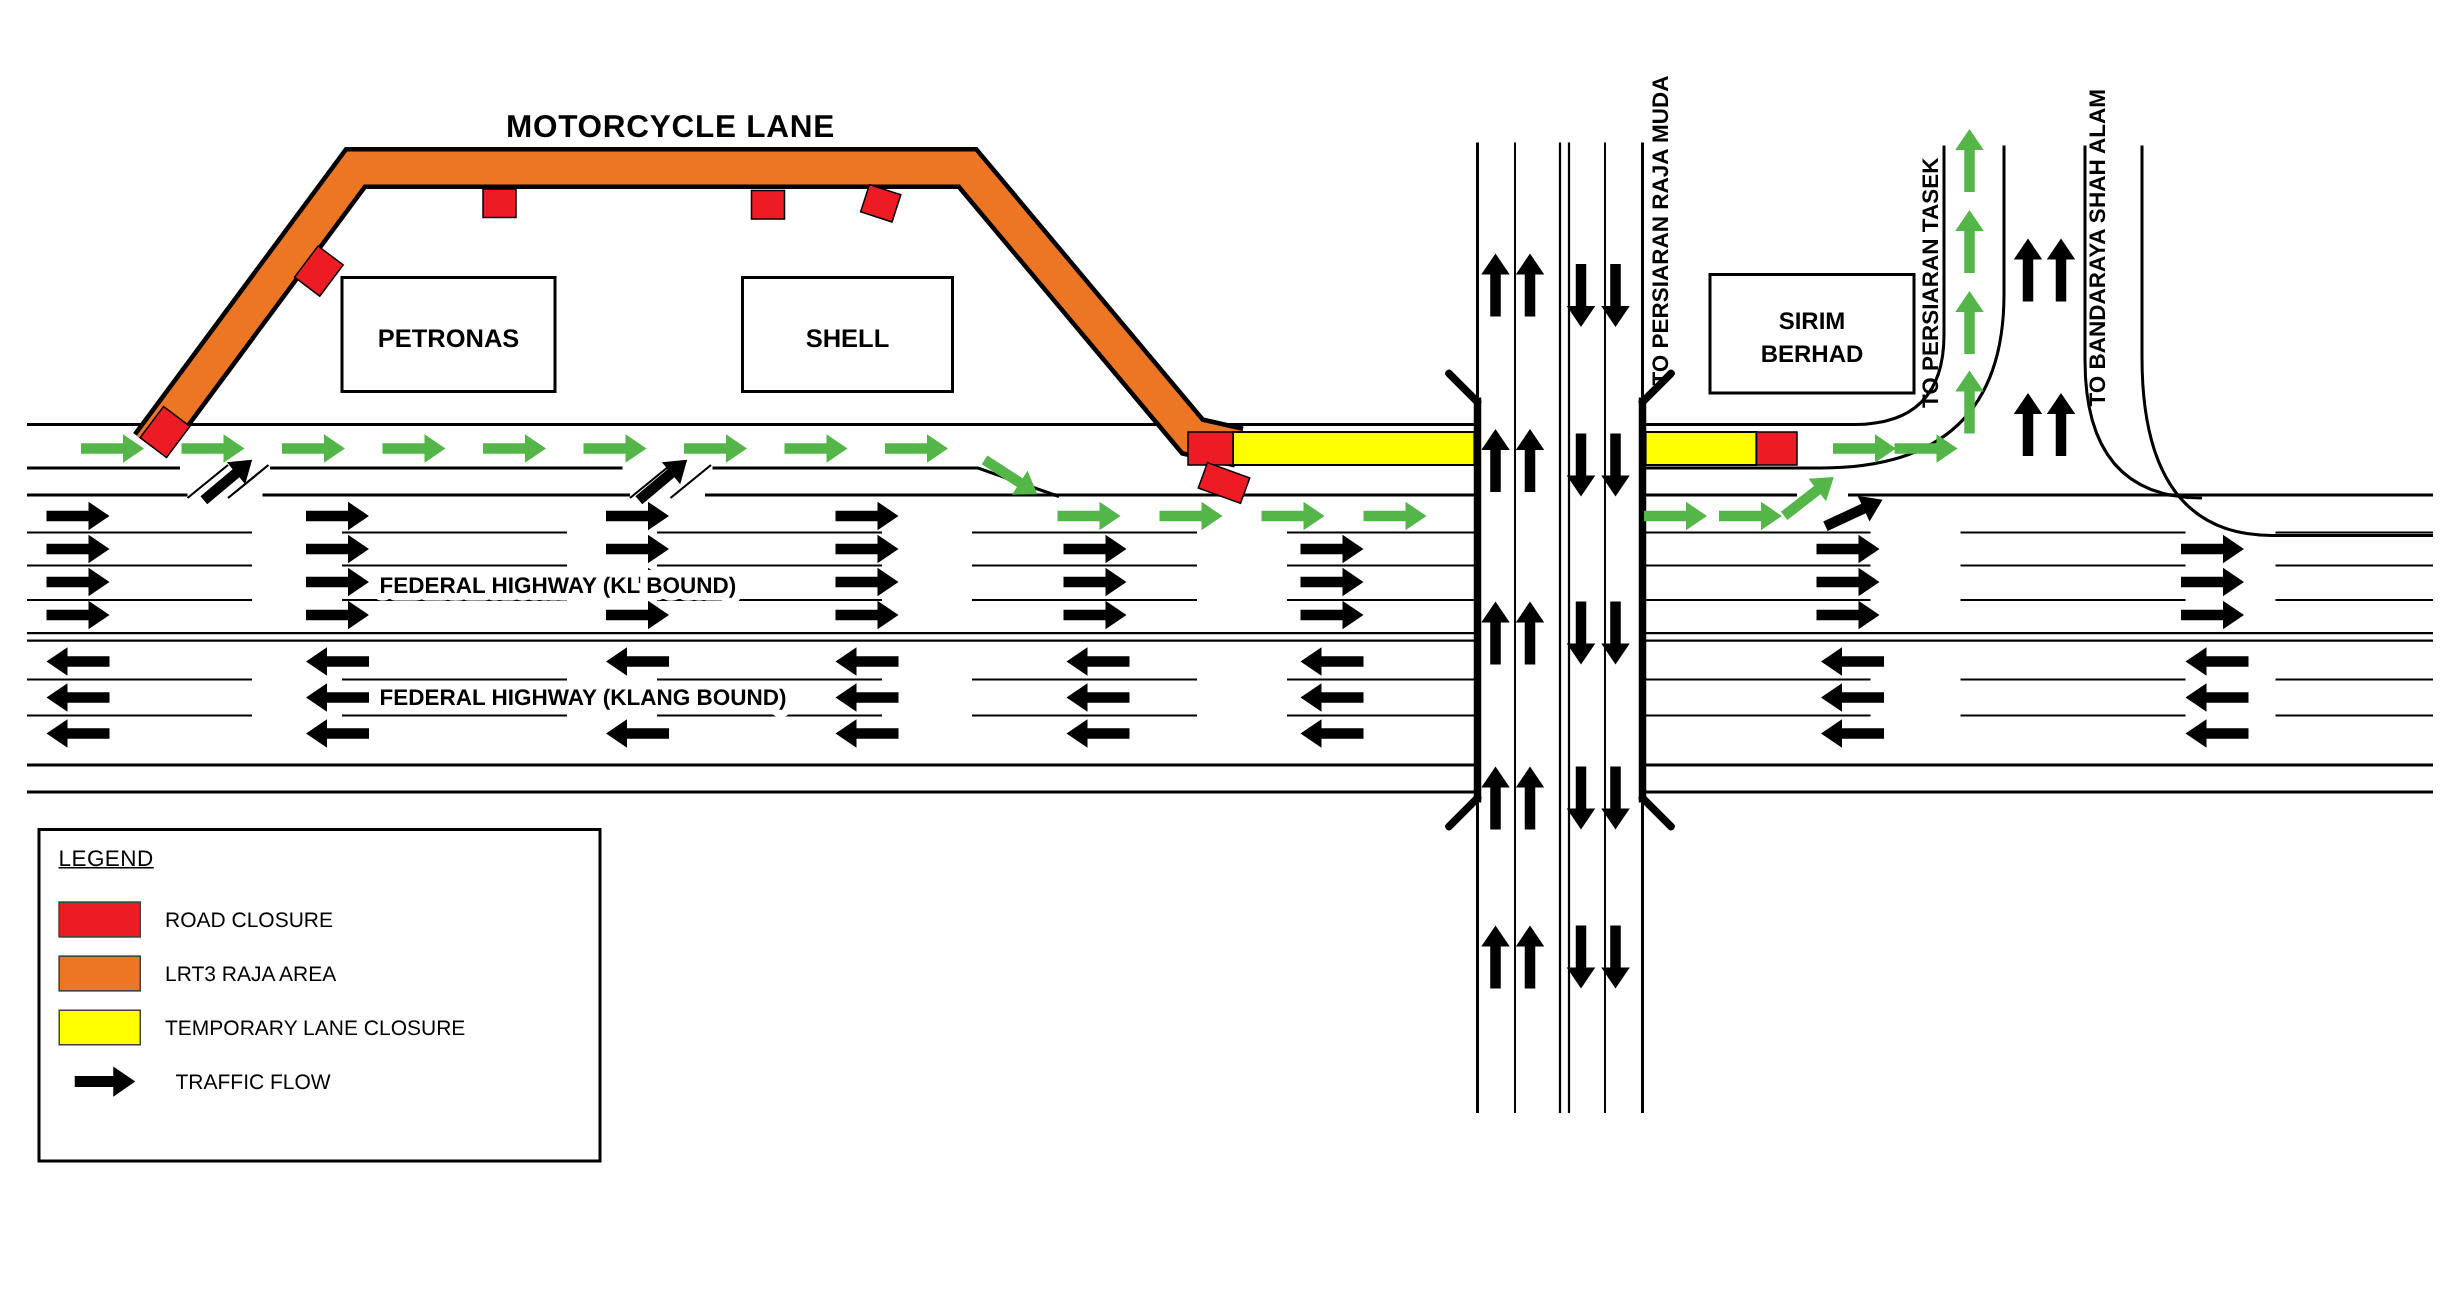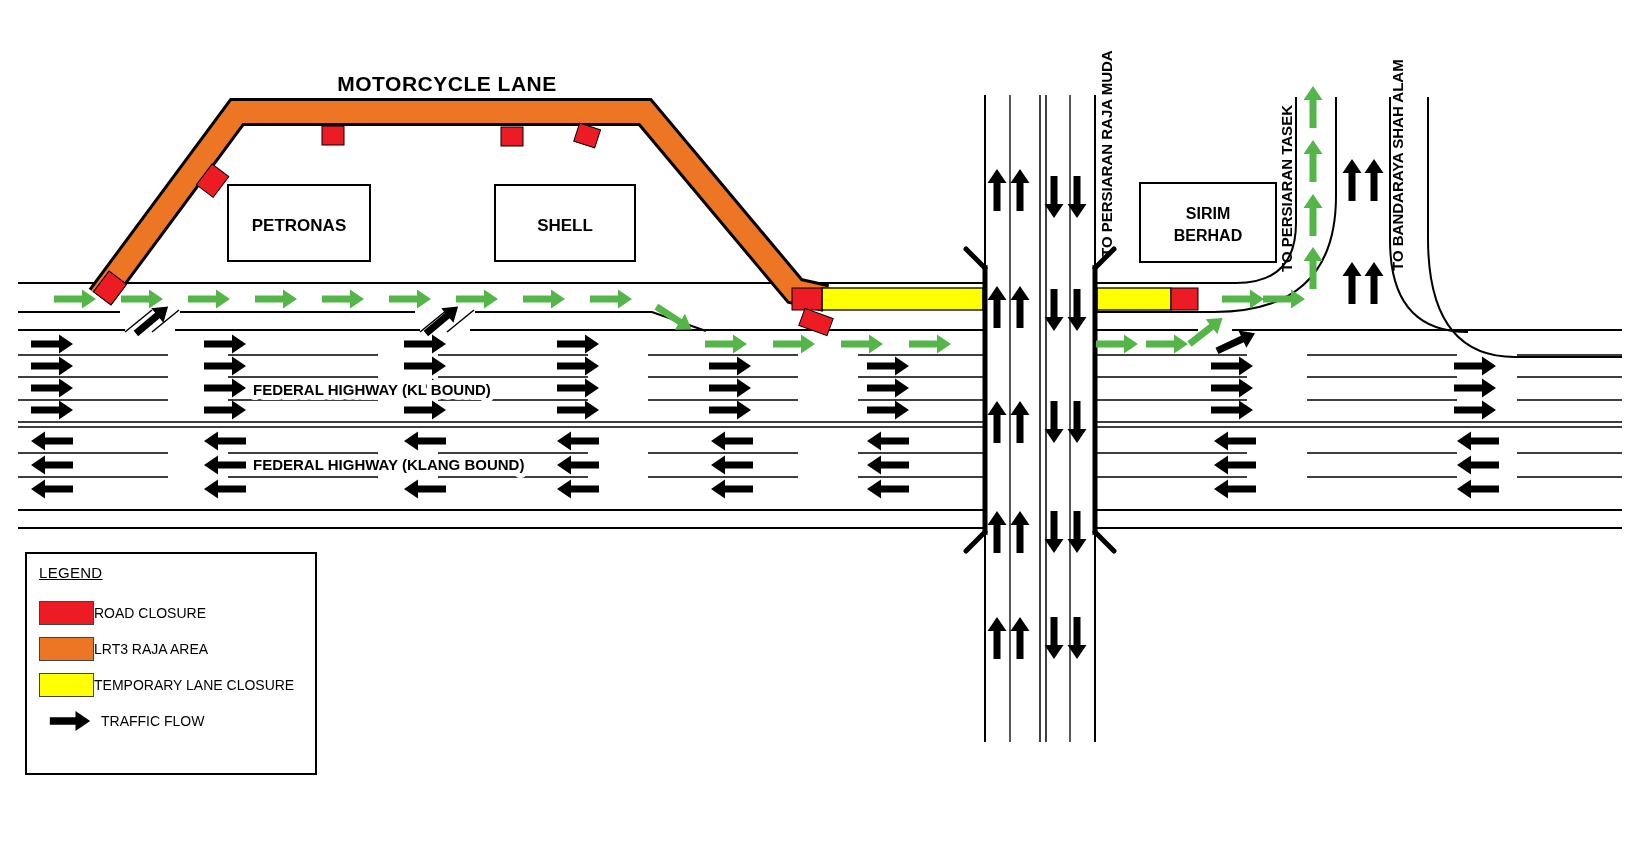--- a/index.html
+++ b/index.html
@@ -1,24 +1,24 @@
 <!DOCTYPE html>
 <html><head>
 <meta charset="utf-8">
 <style>
   html,body{margin:0;padding:0;background:#fff;}
   .stage{position:relative;width:1630px;height:860px;background:#fff;overflow:hidden;
          font-family:"Liberation Sans",sans-serif;}
   svg text{font-family:"Liberation Sans",sans-serif;fill:#000;}
   .map-label{font-weight:bold;}
   .halo{stroke:#fff;stroke-width:10px;paint-order:stroke;stroke-linejoin:round;}
-  .legend{position:absolute;left:25px;top:552px;width:292px;height:223px;border:2px solid #000;
+  .legend{position:absolute;left:25px;top:552px;width:376px;height:223px;border:2px solid #000;
           background:#fff;box-sizing:border-box;padding:8px 0 0 12px;}
   .legend-title{font-size:15px;color:#000;text-decoration:underline;letter-spacing:.3px;margin:2px 0 14px 0;}
-  .legend-row{display:flex;align-items:center;height:36px;}
+  .legend-row{display:flex;align-items:center;gap:16px;height:36px;}
   .swatch{width:53px;height:22px;border:1px solid #444;flex:0 0 auto;}
   .legend-label{font-size:14px;color:#000;}
   .arrow-swatch{flex:0 0 auto;}
 </style>
 </head>
 <body>
 
 <div class="stage">
 
 <svg width="1630" height="860" viewBox="0 0 1630 860">

